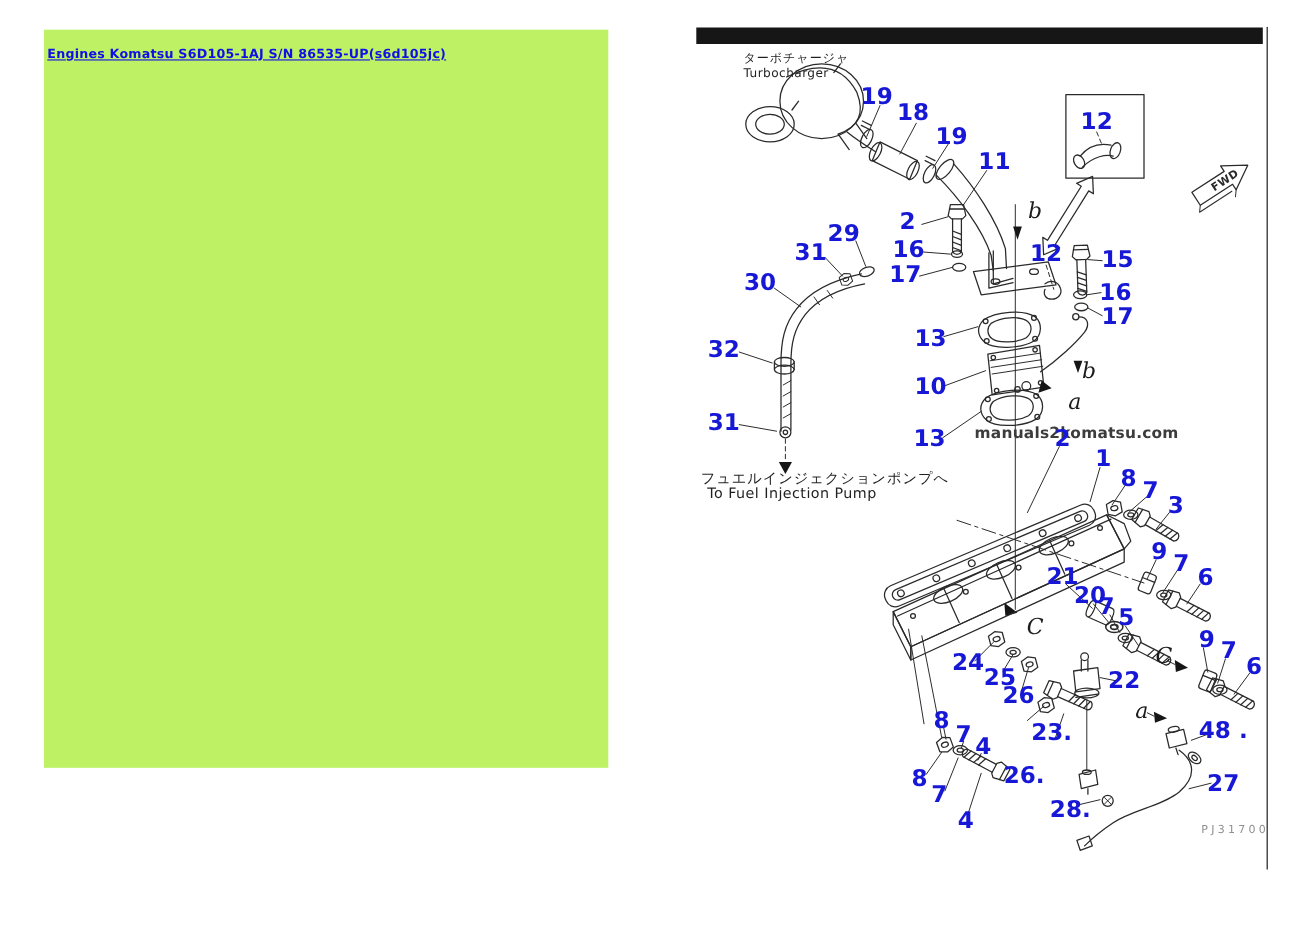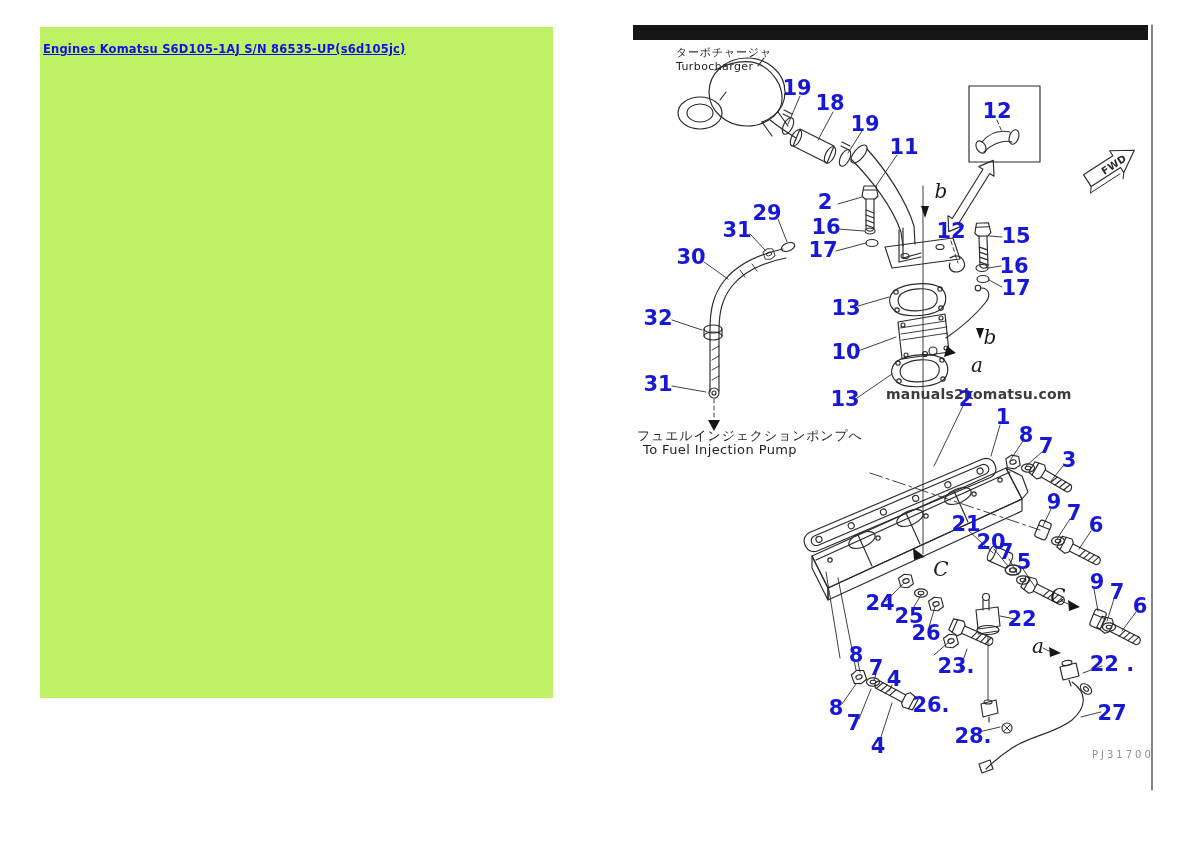--- a/index.html
+++ b/index.html
@@ -363,21 +363,21 @@
       <span class="callout" style="left: 991px; top: 542px;">20</span>
       <span class="callout" style="left: 1006px; top: 552px;">7</span>
       <span class="callout" style="left: 1024px; top: 562px;">5</span>
       <span class="callout" style="left: 1097px; top: 582px;">9</span>
       <span class="callout" style="left: 1117px; top: 592px;">7</span>
       <span class="callout" style="left: 880px; top: 603px;">24</span>
       <span class="callout" style="left: 1140px; top: 606px;">6</span>
       <span class="callout" style="left: 909px; top: 616px;">25</span>
       <span class="callout" style="left: 1022px; top: 619px;">22</span>
       <span class="callout" style="left: 926px; top: 633px;">26</span>
-      <span class="callout" style="left: 1112px; top: 664px;">22 .</span>
+      <span class="callout" style="left: 1112px; top: 664px;">48 .</span>
       <span class="callout" style="left: 856px; top: 655px;">8</span>
       <span class="callout" style="left: 931px; top: 661px; margin-top: 44px;">26.</span>
       <span class="callout" style="left: 876px; top: 668px;">7</span>
       <span class="callout" style="left: 956px; top: 666px;">23.</span>
       <span class="callout" style="left: 894px; top: 679px;">4</span>
       <span class="callout" style="left: 836px; top: 708px;">8</span>
       <span class="callout" style="left: 1112px; top: 713px; text-align: right;">27</span>
       <span class="callout" style="left: 854px; top: 723px;">7</span>
       <span class="callout" style="left: 973px; top: 736px;">28.</span>
       <span class="callout" style="left: 878px; top: 746px;">4</span>

